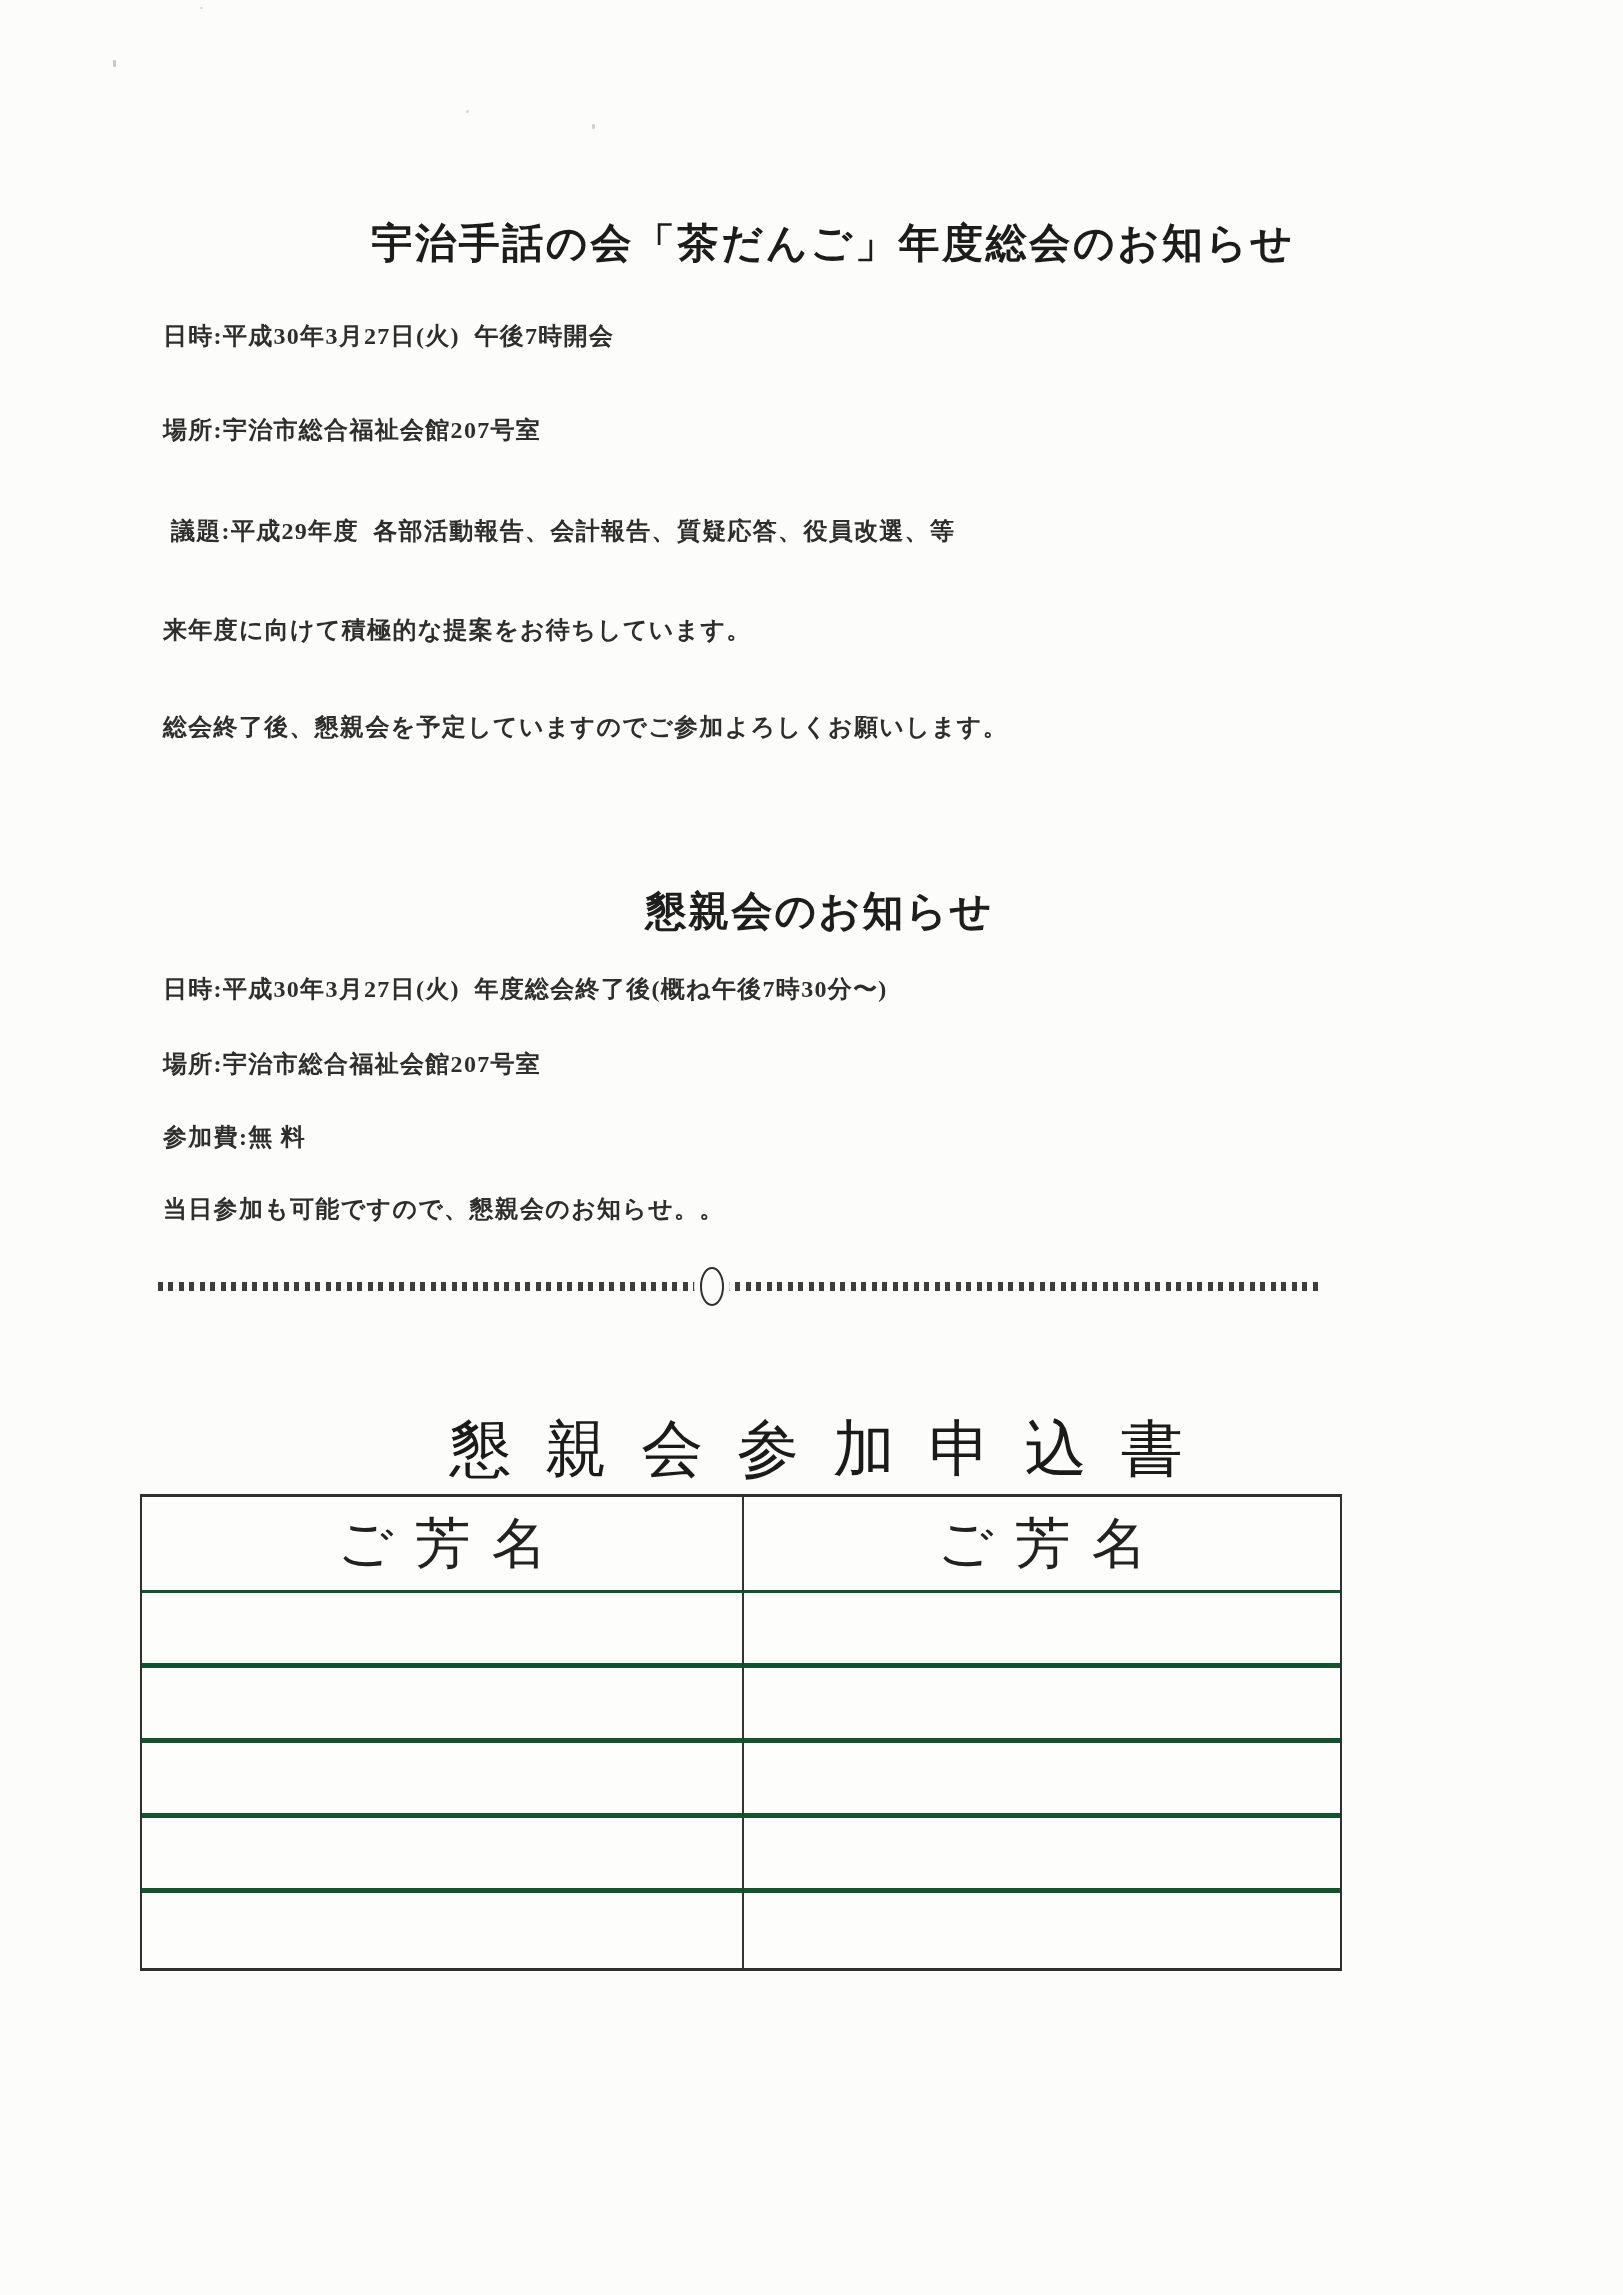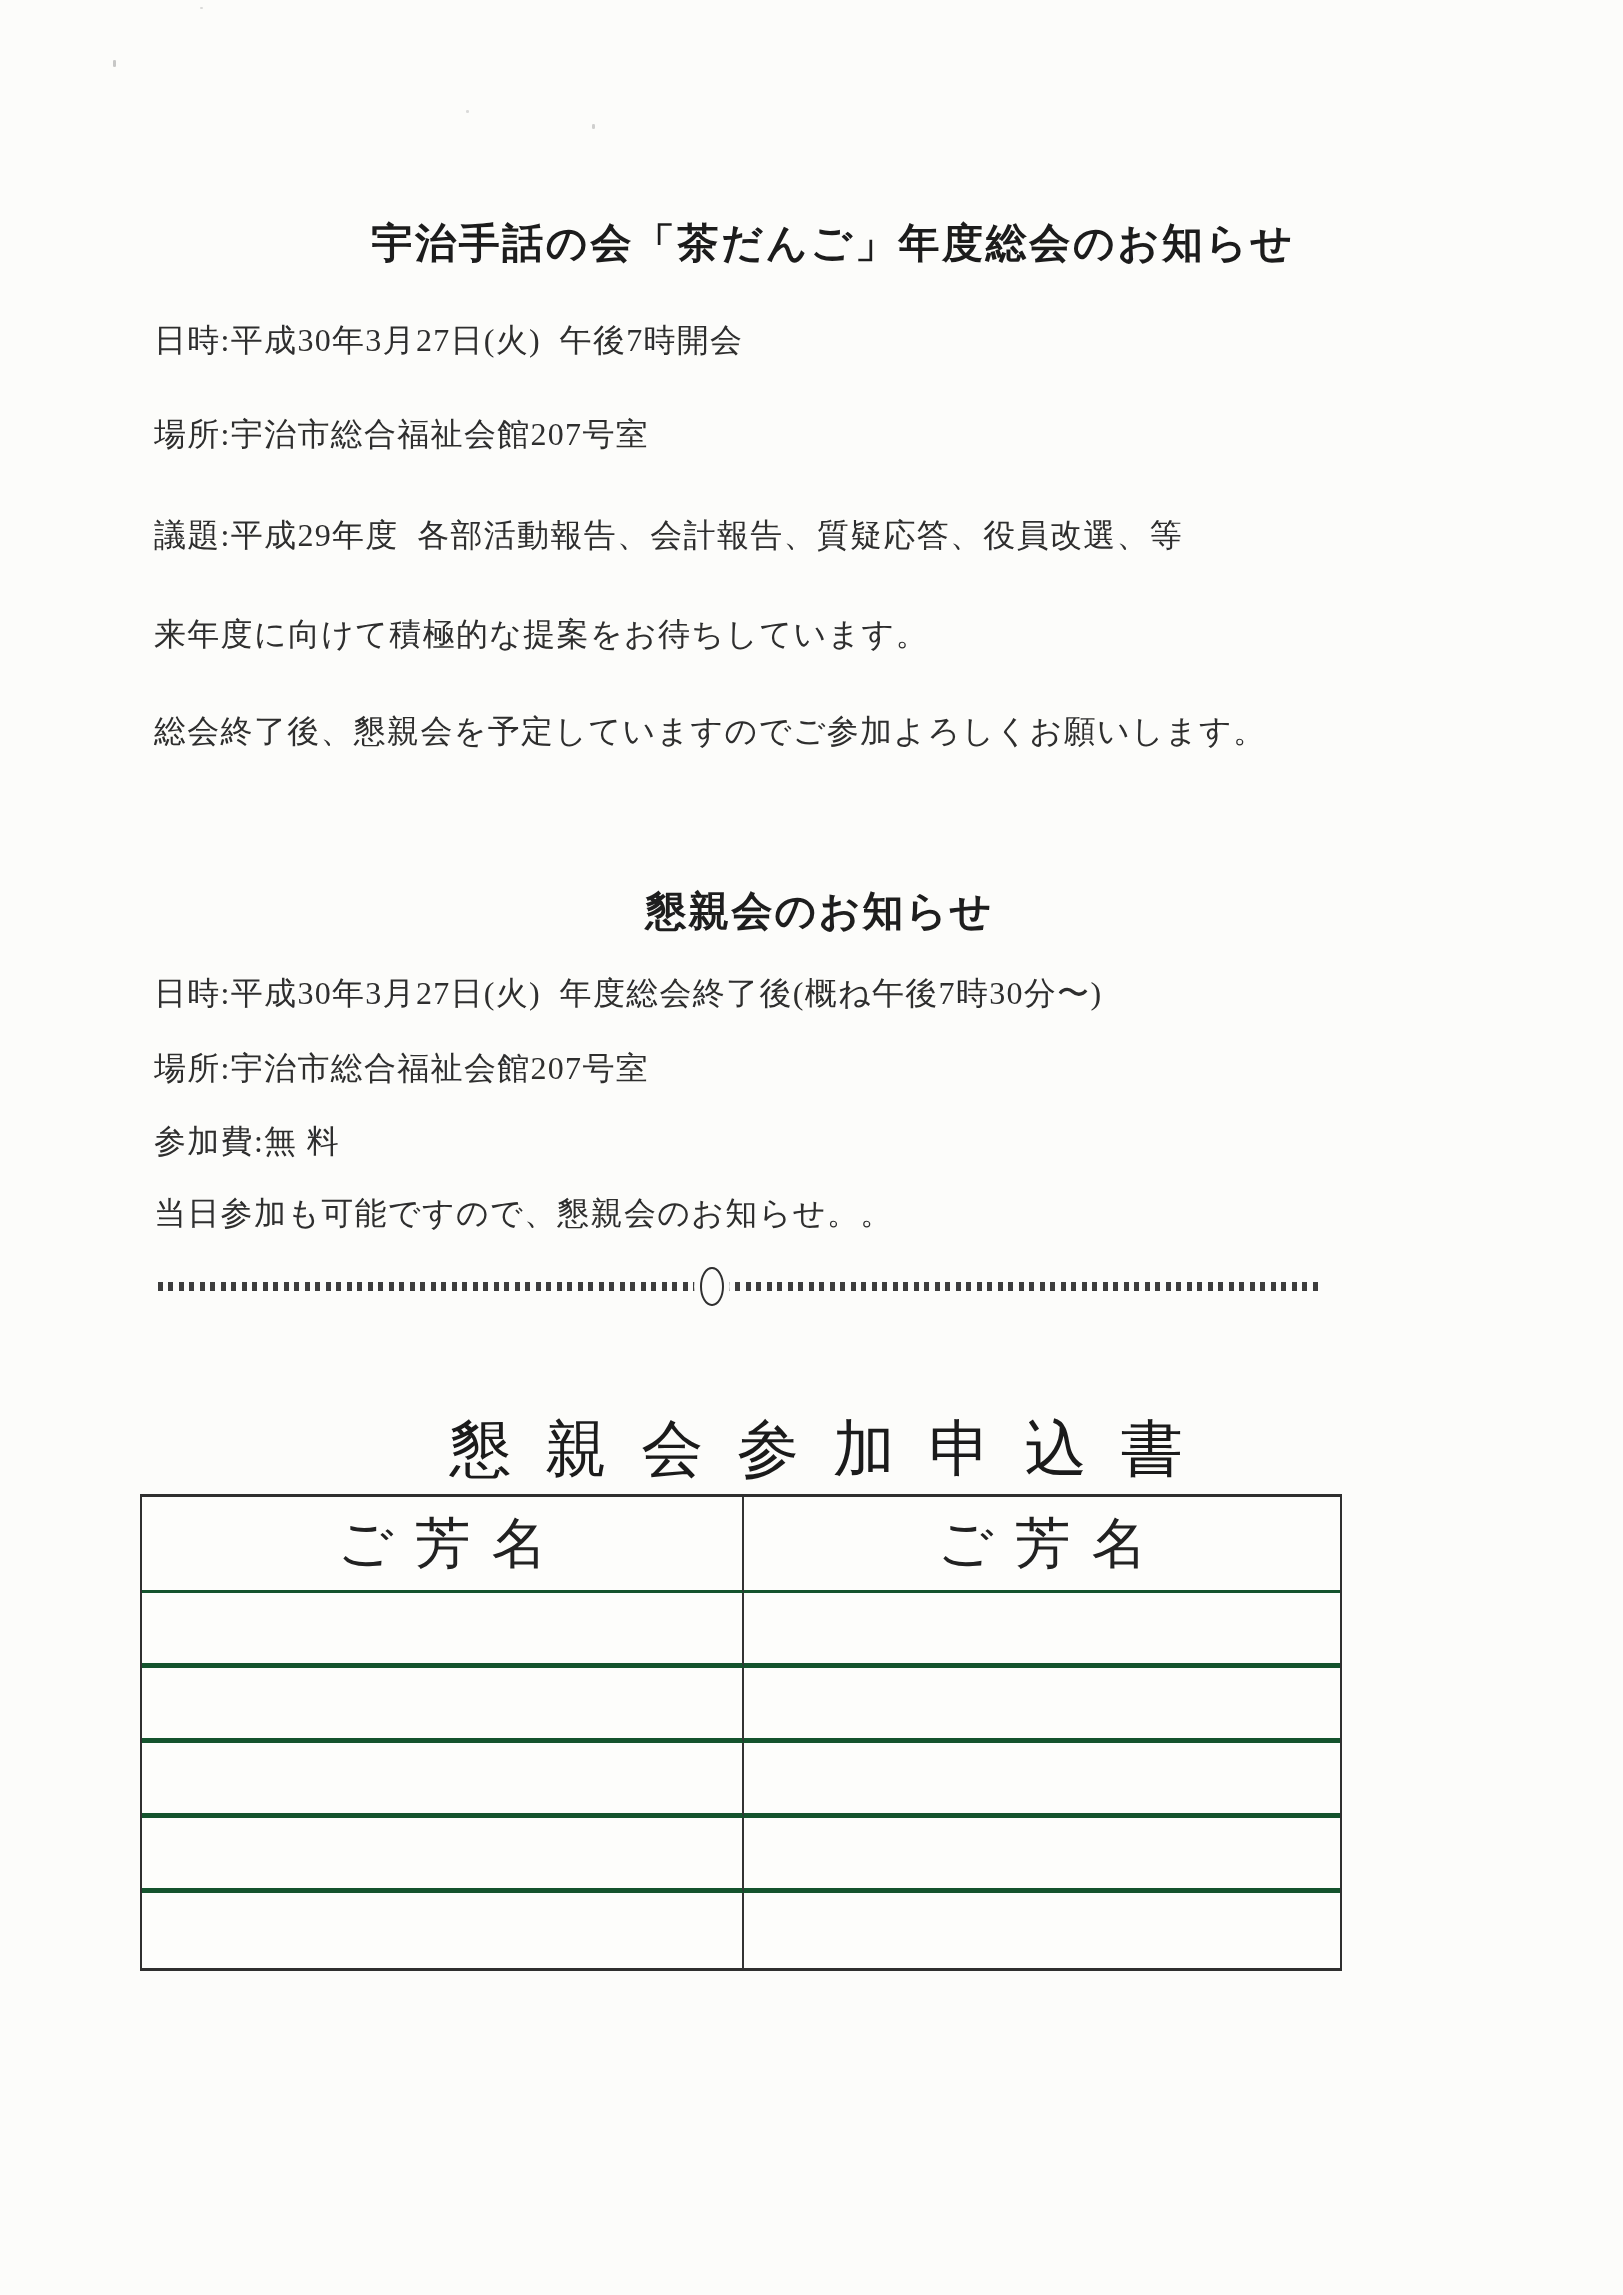--- a/index.html
+++ b/index.html
@@ -12,27 +12,27 @@
     overflow:hidden;
     padding-left:20px;
   }
   .doc-title {
     position:absolute; top:216px; left:21.6px; width:1623px;
     margin:0; text-align:center;
     font-size:41px; font-weight:700; letter-spacing:2.6px;
     color:#1c1c1c; white-space:pre;
   }
   .bl {
-    position:absolute; left:154px; margin:0;
-    font-size:32px; font-weight:400; letter-spacing:1.3px;
+    position:absolute; left:163px; margin:0;
+    font-size:24px; font-weight:700; letter-spacing:1.3px;
     line-height:1.18; color:#2e2e2e; white-space:pre;
   }
   .l0 { top:322px; }
   .l1 { top:416px; }
-  .l2 { top:517px; }
+  .l2 { top:517px;margin-left:8px; }
   .l3 { top:616px; }
   .l4 { top:713px; }
   .section-title {
     position:absolute; top:876px; left:0; width:1623px;
     margin:8px; text-align:center;
     font-size:41px; font-weight:700; letter-spacing:2px;
     color:#1e1e1e; white-space:pre;
   }
   .p0 { top:975px;text-align:center; }
   .p1 { top:1050px; }

